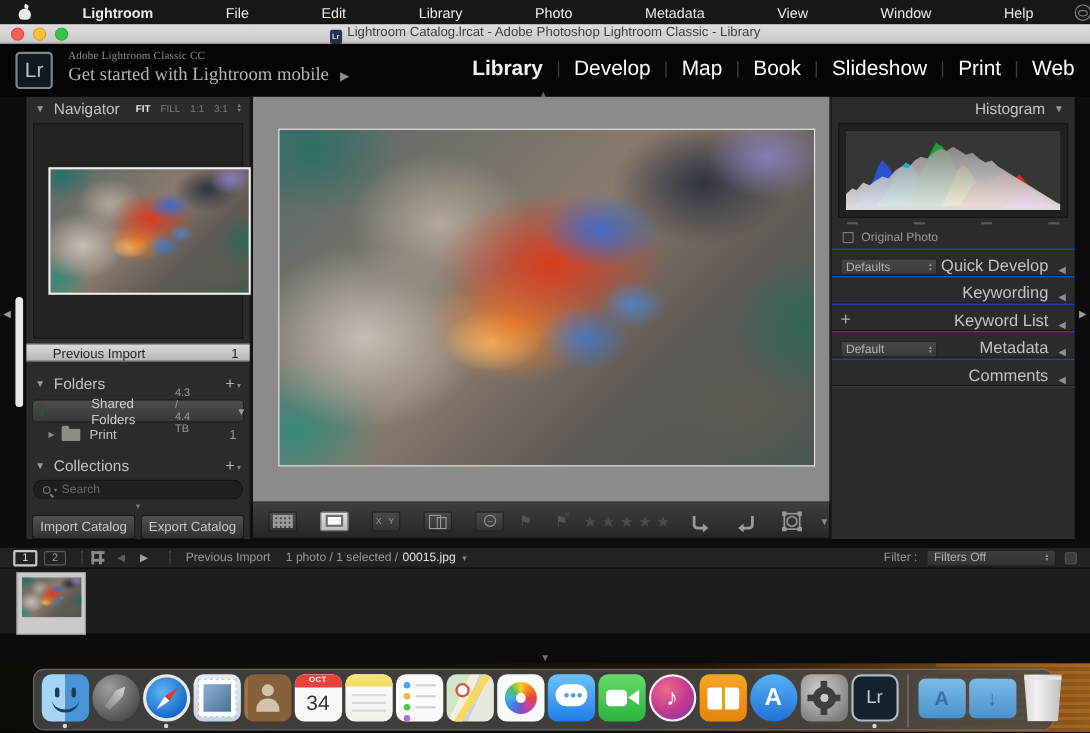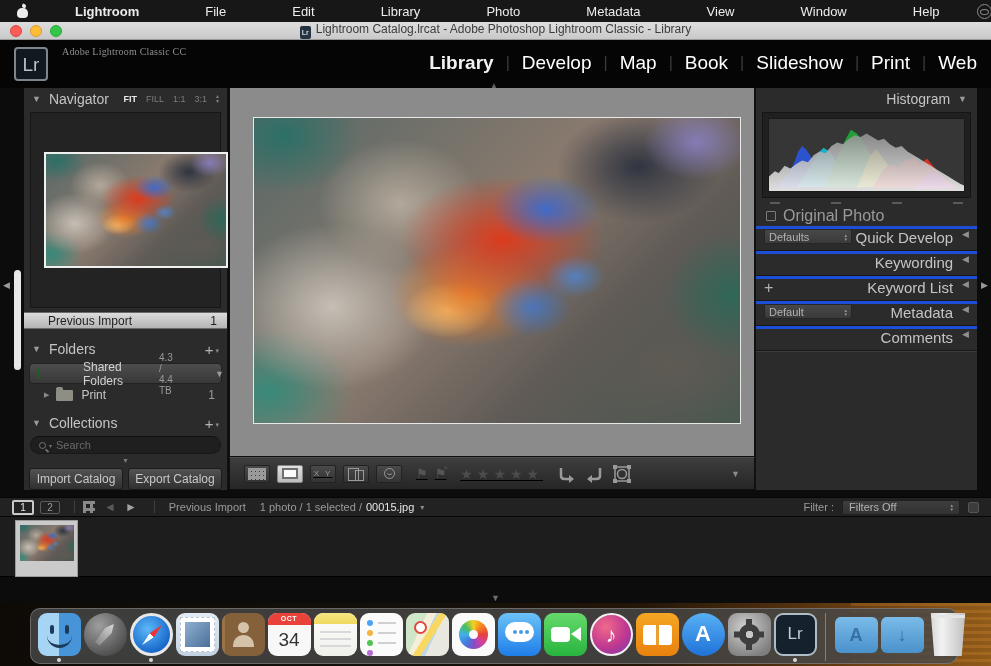--- a/index.html
+++ b/index.html
@@ -128,21 +128,21 @@
     radial-gradient(ellipse 26% 32% at 3% 90%, rgba(52,138,122,.95), transparent 68%),
     radial-gradient(ellipse 20% 30% at 98% 58%, rgba(44,104,88,.9), transparent 68%),
     radial-gradient(ellipse 16% 18% at 91% 8%, rgba(138,128,198,.85), transparent 68%),
     radial-gradient(ellipse 24% 26% at 79% 16%, rgba(42,48,62,.92), transparent 70%),
     radial-gradient(ellipse 26% 28% at 86% 82%, rgba(96,90,84,.85), transparent 70%),
     linear-gradient(135deg,#586866,#8a7a6e 45%,#5f5a56 70%,#49584f); }
 
   .toolbar { position:absolute; left:229px; top:369px; width:526px; height:33px;
     background:linear-gradient(#3d3d3d,#262626); border:1px solid #101010; border-top:1px solid #4c4c4c;
     display:flex; align-items:center; padding:0 14px; }
-  .tb-group { display:flex; align-items:center; gap:7px; margin-right:14px;text-decoration:underline; }
+  .tb-group { display:flex; align-items:flex-end; gap:21px; margin-right:14px; }
   .vi { width:26px; height:18px; border-radius:2px; background:linear-gradient(#4a4a4a,#333); border:1px solid #222;
     display:flex; align-items:center; justify-content:center; }
   .grid-glyph { width:18px; height:12px;
     background:linear-gradient(90deg,#9a9a9a 70%,transparent 70%) 0 0/4px 4px,
                linear-gradient(#9a9a9a 70%,transparent 70%) 0 0/4px 4px; background-color:#3a3a3a; }
   .vi.active { background:linear-gradient(#e2e2e2,#bdbdbd); border-color:#888; }
   .loupe-glyph { width:16px; height:11px; background:#fafafa; border:2px solid #6e6e6e; }
   .xy-glyph { font-size:8px; color:#9a9a9a; letter-spacing:2px; }
   .survey-glyph { width:16px; height:11px; position:relative; }
   .survey-glyph::before { content:""; position:absolute; left:0; top:0; width:9px; height:11px; border:1.5px solid #9a9a9a; }
@@ -159,24 +159,24 @@
   
   .right-panel { position:absolute; left:755px; top:0; width:222px; height:402px; background:#2b2b2b; border-left:1px solid #121212; }
   .rp-head { display:flex; align-items:center; justify-content:flex-end; height:22px; padding:0 10px; color:#c4c4c4; font-size:14px; }
   .rp-head .tri { font-size:9px; color:#9a9a9a; margin-left:8px; }
   .hist-box { margin:2px 6px 0 6px; height:86px; background:#202020; border:1px solid #151515; padding:5px; }
   .hist-svg { width:100%; height:100%; display:block; background:#363636; border:1px solid #1a1a1a; }
   .hist-ticks { display:flex; justify-content:space-between; padding:4px 14px 0 14px; }
   .hist-ticks span { width:10px; height:2px; background:#5a5a5a; }
   .orig-row { display:flex; align-items:center; height:20px; padding:0 10px; margin-top:2px; }
   .checkbox { width:10px; height:10px; border:1px solid #7c7c7c; border-radius:1px; margin-right:7px; }
-  .orig-label { font-size:16px; color:#9a9a9a; }
-
-  .rp-section { border-top:3px solid #1d4ed8; border-bottom:1px solid #171717; min-height:25px;
-    display:flex; align-items:flex-start; padding:0 8px; }
+  .orig-label { font-size:11px; color:#9a9a9a; }
+
+  .rp-section { border-top:1px solid #1d4ed8; border-bottom:1px solid #171717; min-height:25px;
+    display:flex; align-items:flex-end; padding:0 8px; }
   .rp-label { margin-left:auto; font-size:15px; color:#c4c4c4; }
   .rp-arrow { font-size:9px; color:#8f8f8f; margin-left:9px; }
   .dropdown { width:88px; height:15px; background:linear-gradient(#484848,#3a3a3a); border:1px solid #262626;
     border-radius:2px; display:flex; align-items:center; font-size:11px; color:#b2b2b2; padding:0 4px; }
   .dropdown .dd-grow { flex:1; }
   .dd-spin { display:flex; flex-direction:column; font-size:5px; line-height:4px; color:#9a9a9a; }
   .plus-left { font-size:16px; color:#b0b0b0; }
   .rp-filler { border-top:1px solid #3c3c3c; height:92px; }
 
   
@@ -332,20 +332,21 @@
     </div>
     <div class="tb-title">
       <span class="tb-doc-icon">Lr</span><span>Lightroom Catalog.lrcat - Adobe Photoshop Lightroom Classic - Library</span>
     </div>
   </div>
 
   <div class="lr-header">
     <div class="lr-logo">Lr</div>
     <div class="hd-text">
       <div class="hd-line1">Adobe Lightroom Classic CC</div>
+      <div class="hd-line2"><span>Get started with Lightroom mobile</span><span class="play">▶</span></div>
     </div>
     <div class="modules">
       <span class="module active">Library</span>
         <span class="mod-sep">|</span>
       <span class="module">Develop</span>
         <span class="mod-sep">|</span>
       <span class="module">Map</span>
         <span class="mod-sep">|</span>
       <span class="module">Book</span>
         <span class="mod-sep">|</span>

